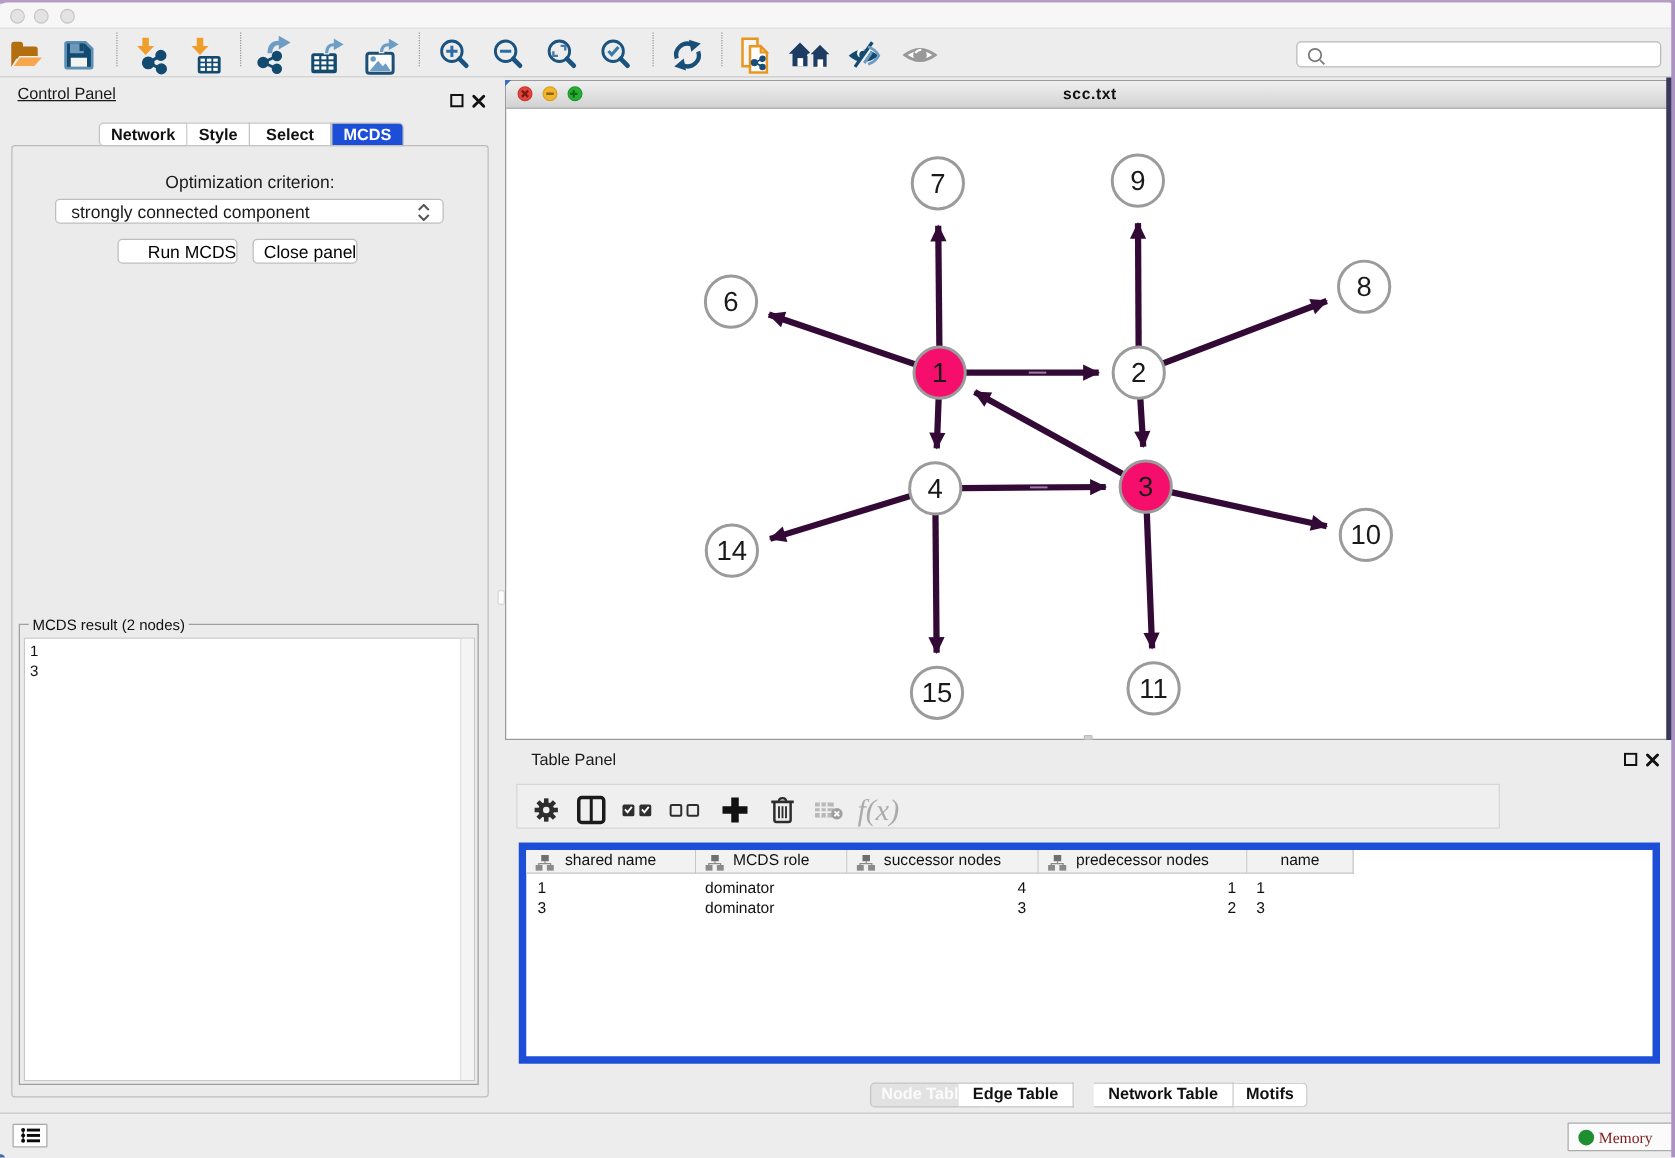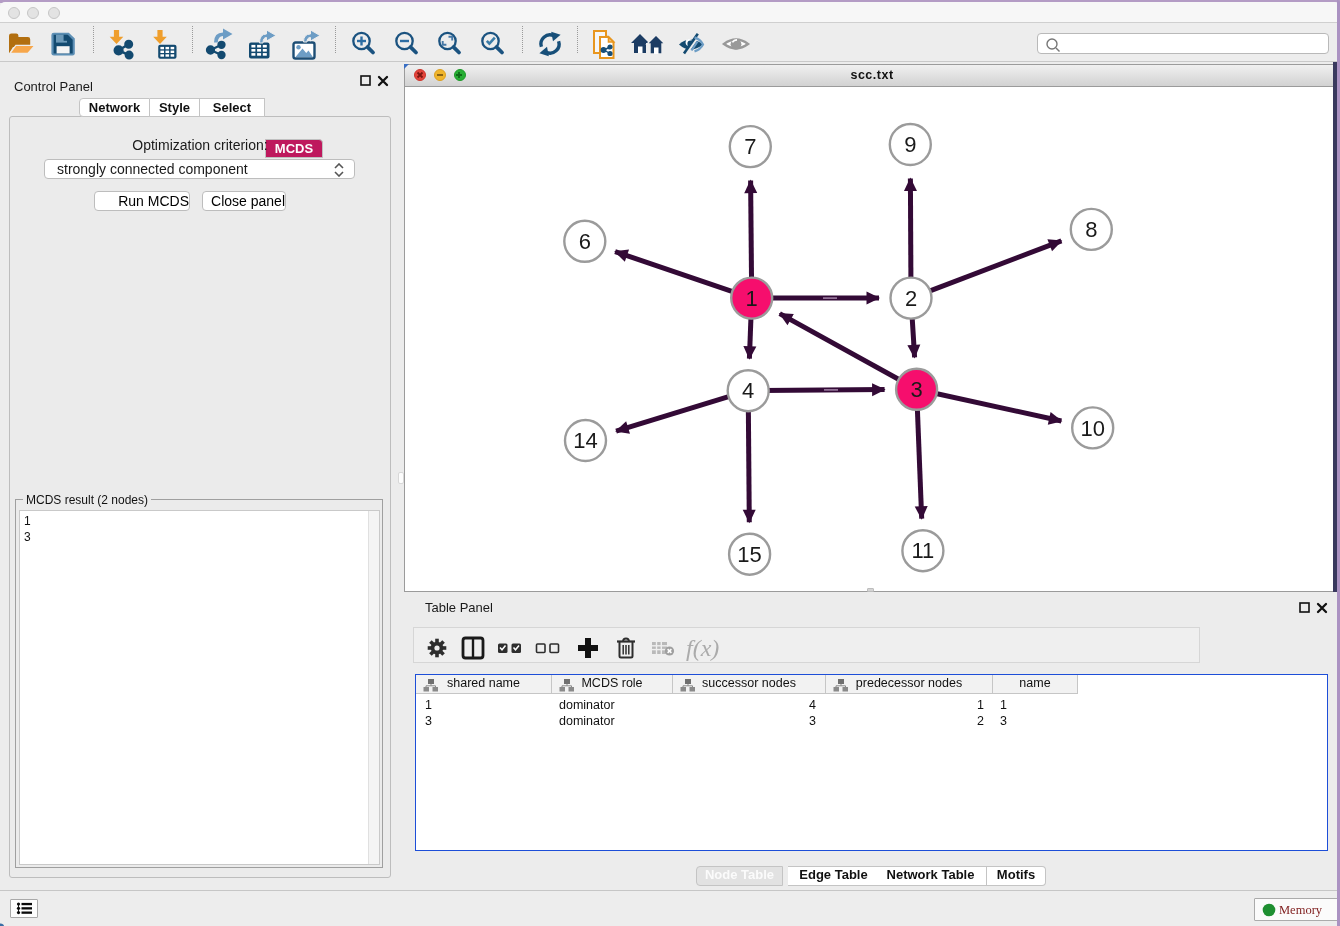--- a/index.html
+++ b/index.html
@@ -8,42 +8,42 @@
 #purple { left:0; top:0; width:1340px; height:3px; background:#b49cc5; }
 #titlebar { left:0; top:2px; width:1340px; height:21px; background:#f7f7f7; border-bottom:1px solid #cfcfcf; border-radius:5px 5px 0 0; }
 .tl { position:absolute; top:5px; width:12px; height:12px; border-radius:50%; background:#e3e3e3; border:1px solid #c6c6c6; }
 #wtitle { position:absolute; left:0; right:0; top:4px; text-align:center; font-size:13.5px; color:#9d9d9d; }
 
 #toolbar { left:0; top:23px; width:1340px; height:39px; background:#ededed; border-bottom:1px solid #c9c9c9; }
 .tsep { position:absolute; top:3px; height:27px; border-left:1px dotted #9a9a9a; }
 #searchbox { position:absolute; left:1037px; top:10px; width:292px; height:21px; background:#fff; border:1px solid #b9b9b9; border-radius:4px; }
 
 #leftpanel { left:0; top:62px; width:404px; height:825px; background:#ececec; }
-#cphead { position:absolute; left:14px; top:17px; font-size:13px; color:#1a1a1a; }
+#cphead { position:absolute; left:14px; top:5px; font-size:13px; color:#1a1a1a;text-decoration:underline; }
 #tabrow { position:absolute; left:79px; top:36px; height:19px; }
 .tab { position:absolute; top:0; height:19px; background:#fff; border:1px solid #c4c4c4; border-left:none; font-size:13px; font-weight:bold; color:#111; text-align:center; line-height:18px; }
-#tab-mcds { background:#be185d; color:#fdfdfd; border-radius:0 4px 0 0; border:1px solid #c0c0c0;margin-top:41px; }
+#tab-mcds { background:#1d4ed8; color:#fdfdfd; border-radius:0 4px 0 0; border:1px solid #c0c0c0; }
 #tabpane { position:absolute; left:9px; top:54px; width:382px; height:762px; border:1px solid #bdbdbd; border-radius:3px; background:#ebebeb; }
 #optlabel { position:absolute; left:9px; width:382px; top:75px; text-align:center; font-size:14px; color:#1a1a1a; }
 #combo { position:absolute; left:44px; top:97px; width:311px; height:20px; background:#fff; border:1px solid #bdbdbd; border-radius:4px; font-size:14px; color:#1a1a1a; line-height:18px; padding-left:12px; }
 .btn { position:absolute; top:129px; height:20px; background:#fff; border:1px solid #bdbdbd; border-radius:4px; font-size:14px; color:#000000; text-align:right; line-height:18px; }
 #fieldset { position:absolute; left:15px; top:437px; width:368px; height:369px; border:1px solid #9f9f9f; }
 #fslegend { position:absolute; left:7px; top:-7px; background:#ebebeb; padding:0 3px; font-size:12px; color:#111; }
 #fstext { position:absolute; left:3px; top:10px; right:2px; bottom:2px; background:#fff; border:1px solid #c9c9c9; font-size:12px; color:#111; padding:2px 4px; line-height:16px; }
 #fsscroll { position:absolute; right:0px; top:0px; width:11px; bottom:0px; background:#f4f4f4; border-left:1px solid #e0e0e0; }
 
 #canvaswin { left:404px; top:64px; width:936px; height:528px; border:1px solid #9b9b9b; background:#fff; }
 #ctitle { position:absolute; left:0; top:0; width:100%; height:22px; background:linear-gradient(#f0f0f0,#d2d2d2); border-bottom:1px solid #9b9b9b; }
 #ctext { position:absolute; left:0; right:0; top:3px; text-align:center; font-size:12.5px; font-weight:bold; color:#111; letter-spacing:0.5px; }
 .mbtn { position:absolute; top:4px; width:12px; height:12px; border-radius:50%; }
 
 #tablepanel { left:404px; top:594px; width:936px; height:293px; background:#ececec; }
 #tphead { position:absolute; left:21px; top:6px; font-size:13px; color:#1a1a1a; }
 #tptoolbar { position:absolute; left:9px; top:33px; width:787px; height:36px; background:#efefef; border:1px solid #d6d6d6; }
-#tptable { position:absolute; left:11px; top:80px; width:913px; height:177px; background:#fff; border:1px solid #1d4ed8; }
+#tptable { position:absolute; left:11px; top:80px; width:913px; height:177px; background:#fff; border:6px solid #1d4ed8; }
 .th { position:absolute; top:0; height:19px; background:#f2f2f2; border-right:1px solid #c6c6c6; border-bottom:1px solid #c6c6c6; font-size:12.5px; color:#111; }
 .thl { position:absolute; left:0; right:0; top:1px; text-align:center; }
 .td { position:absolute; font-size:12.5px; color:#111; height:16px; line-height:16px; }
 #tabrow2 { position:absolute; left:0; width:100%; top:272px; height:22px; }
 .tab2 { position:absolute; top:0; height:20px; background:#fff; border:1px solid #c4c4c4; font-size:13px; font-weight:bold; color:#111; text-align:center; line-height:16px; }
 
 #statusbar { left:0; top:890px; width:1340px; height:36px; background:#ededed; border-top:1px solid #c6c6c6; }
 #membtn { position:absolute; left:1254px; top:7px; width:89px; height:23px; background:#fbfbfb; border:1px solid #ababab; border-radius:1px; font-size:12.5px; color:#7f1d1d;font-family:Liberation Serif, serif; }
 #listbtn { position:absolute; left:10px; top:8px; width:28px; height:19px; background:#fdfdfd; border:1.5px solid #a9a9a9; border-radius:1px; }
 </style></head>
@@ -434,21 +434,21 @@
     <div class="td" style="left:558px;top:22px;width:10px;text-align:right">1</div>
     <div class="td" style="left:584px;top:22px">1</div>
     <div class="td" style="left:9px;top:38px">3</div>
     <div class="td" style="left:143px;top:38px">dominator</div>
     <div class="td" style="left:390px;top:38px;width:10px;text-align:right">3</div>
     <div class="td" style="left:558px;top:38px;width:10px;text-align:right">2</div>
     <div class="td" style="left:584px;top:38px">3</div>
   </div>
   <div id="tabrow2">
     <div class="tab2" style="left:292px;width:87px;background:#e2e2e2;color:#fbfbfb;border-radius:4px 0 0 4px">Node Table</div>
-    <div class="tab2" style="left:384px;width:92px;border-left:none">Edge Table</div>
+    <div class="tab2" style="left:363px;width:92px;border-left:none">Edge Table</div>
     <div class="tab2" style="left:471px;width:112px;border-left:none">Network Table</div>
     <div class="tab2" style="left:583px;width:59px;border-left:none;border-radius:0 4px 4px 0">Motifs</div>
   </div>
 </div>
 <div class="abs" style="left:398px;top:472px;width:6px;height:12px;background:#fdfdfd;border:1px solid #d8d8d8;border-radius:2px"></div>
 <div class="abs" style="left:867px;top:588px;width:7px;height:4px;background:#d4d4d4;border:1px solid #bdbdbd;border-radius:1px"></div>
 <svg class="abs" style="left:404px;top:64px" width="5" height="5">
       <path d="M0,0 L5,0 L0,5 Z" fill="#3a6fc4"></path>
     </svg>
 <div class="abs" id="statusbar">

